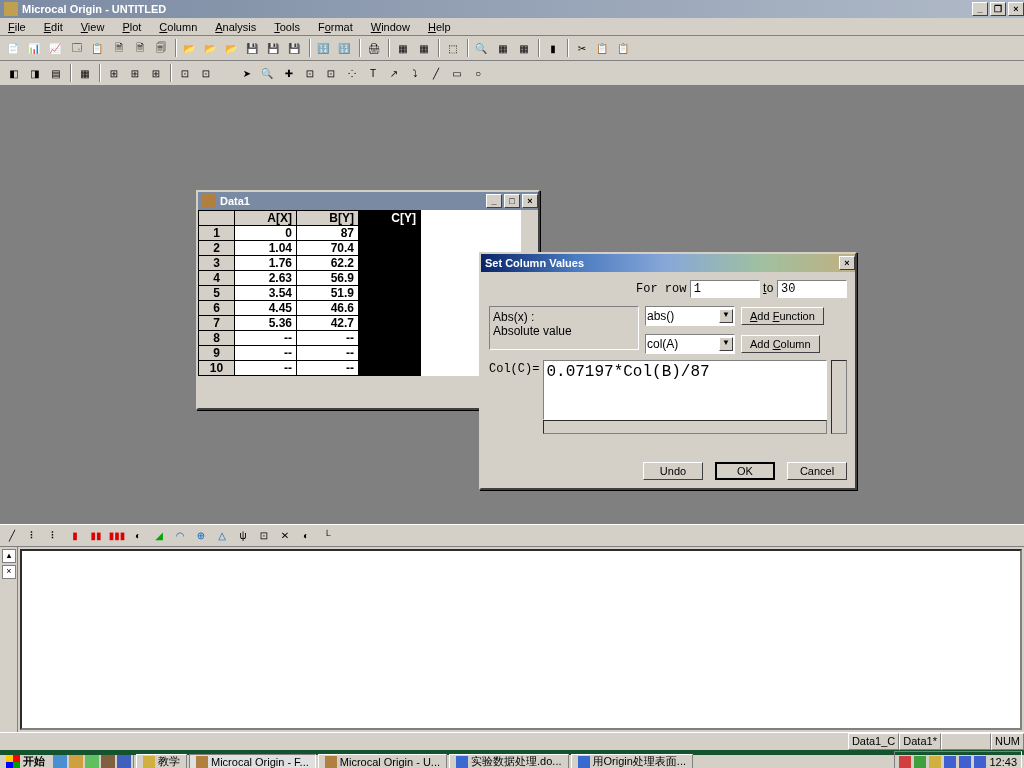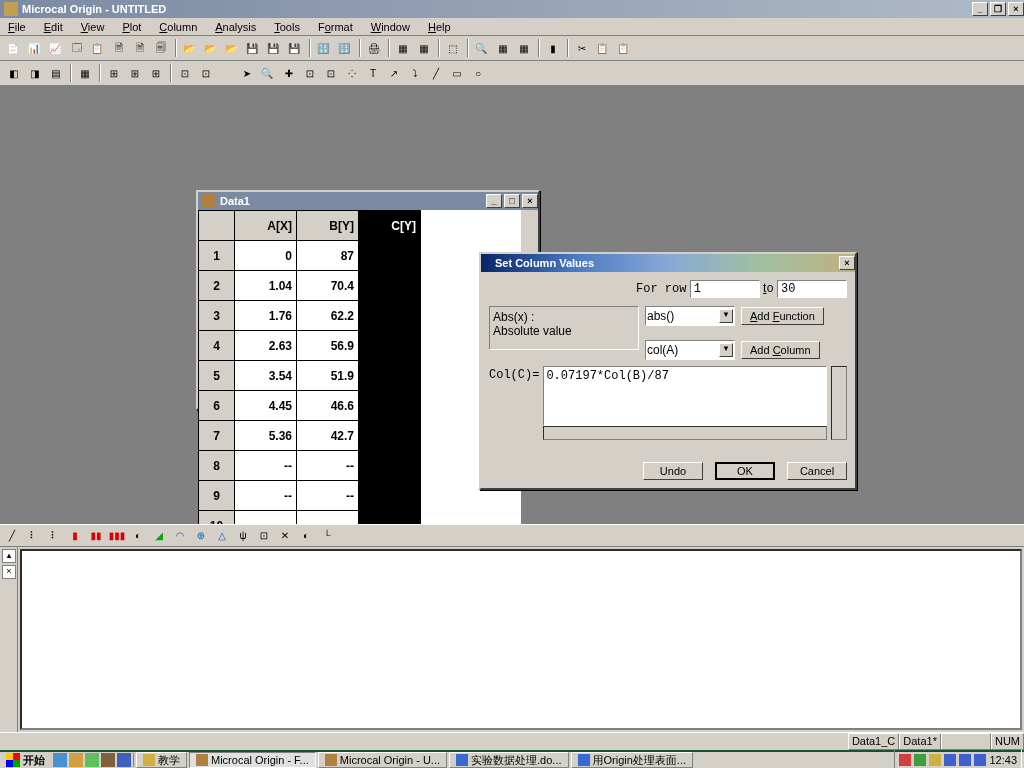--- a/index.html
+++ b/index.html
@@ -23,57 +23,57 @@
 
 
 .mdi { position: absolute; left: 0; right: 0; top: 106px; bottom: 240px; background: #808080; }
 
 
 .datawin { position: absolute; left: 196px; top: 190px; width: 344px; height: 220px; background: #d4d0c8; border: 2px solid #404040; border-top-color: #d4d0c8; border-left-color: #d4d0c8; box-shadow: 1px 1px 0 #000; }
 .datawin .dwtitle { height: 18px; background: #7b8aa3; color: #fff; font-weight: bold; padding-left: 4px; display: flex; align-items: center; }
 .datawin .dwtitle .ico { width: 14px; height: 14px; background: #b08040; margin-right: 4px; }
 .datawin .dwtitle .spacer { flex: 1; }
 table.data { border-collapse: collapse; background: #fff; font-family: "Arial", sans-serif; font-size: 12px; font-weight: bold; }
-table.data th, table.data td { border: 1px solid #000; height: 30px; text-align: right; padding: 0 4px; }
+table.data th, table.data td { border: 1px solid #000; height: 15px; text-align: right; padding: 0 4px; }
 table.data th { background: #d4d0c8; font-weight: bold; }
 table.data .rowhdr { background: #d4d0c8; text-align: center; width: 36px; }
 table.data .sel { background: #000; color: #fff; }
 .col-a { width: 62px; } .col-b { width: 62px; } .col-c { width: 62px; }
 
 
 .dialog { position: absolute; left: 479px; top: 252px; width: 378px; height: 238px; background: #d4d0c8; border: 2px solid #d4d0c8; border-right-color: #404040; border-bottom-color: #404040; box-shadow: 1px 1px 0 #000; }
-.dialog .dtitle { height: 18px; background: linear-gradient(to right, #082468, #4a7ac0, #88a8d8, #a0c0a0, #c0b080); color: #fff; font-weight: bold; padding-left: 14px; display: flex; align-items: center; }
+.dialog .dtitle { height: 18px; background: linear-gradient(to right, #082468, #4a7ac0, #88a8d8, #a0c0a0, #c0b080); color: #fff; font-weight: bold; padding-left: 4px; display: flex; align-items: center; }
 .dialog .dtitle .spacer { flex: 1; }
 .dialog .body { padding: 8px; font-family: "Courier New", monospace; font-size: 12px; position: relative; height: calc(100% - 18px); }
 .dlabel { font-family: "Courier New", monospace; }
 .dinput { border: 1px solid #808080; border-right-color: #fff; border-bottom-color: #fff; background: #fff; padding: 1px 3px; font-family: "Courier New", monospace; font-size: 12px; height: 18px; }
 .dselect { border: 1px solid #808080; border-right-color: #fff; border-bottom-color: #fff; background: #fff; padding: 1px; font-family: "Courier New", monospace; font-size: 12px; height: 20px; width: 90px; display: inline-flex; justify-content: space-between; align-items: center; }
 .dselect .arrow { width: 14px; height: 14px; background: #d4d0c8; border: 1px solid #fff; border-right-color: #404040; border-bottom-color: #404040; text-align: center; font-size: 8px; }
 .dbtn { background: #d4d0c8; border: 1px solid #fff; border-right-color: #404040; border-bottom-color: #404040; padding: 2px 8px; font-family: "MS Sans Serif", sans-serif; font-size: 11px; min-width: 60px; }
 .dbtn.small { min-width: 0; padding: 2px 8px; }
 .dbtn u { text-decoration: underline; }
 .sunken { border: 1px solid #808080; border-right-color: #fff; border-bottom-color: #fff; background: #d4d0c8; padding: 3px; }
-.expr { border: 1px solid #808080; border-right-color: #fff; border-bottom-color: #fff; background: #fff; font-family: "Courier New", monospace; font-size: 12px; padding: 2px; overflow: auto; }
+.expr { border: 1px solid #808080; border-right-color: #fff; border-bottom-color: #fff; background: #fff; font-family: "Courier New", monospace; font-size: 16px; padding: 2px; overflow: auto; }
 
 
 .bottombar { position: absolute; left: 0; right: 0; bottom: 222px; height: 22px; background: #d4d0c8; border-top: 1px solid #fff; display: flex; align-items: center; padding: 0 2px; }
 
 
 .lowerpanel { position: absolute; left: 0; right: 0; bottom: 36px; height: 186px; background: #d4d0c8; border-top: 1px solid #808080; display: flex; }
 .lowerpanel .tabstrip { width: 18px; background: #d4d0c8; border-right: 1px solid #808080; }
 .lowerpanel .tabstrip .tab { width: 14px; height: 14px; border: 1px solid #808080; background: #fff; margin: 2px; font-size: 9px; text-align: center; }
 .lowerpanel .white { flex: 1; background: #fff; border: 2px inset #808080; margin: 2px; }
 
 
 .statusbar { position: absolute; left: 0; right: 0; bottom: 18px; height: 18px; background: #d4d0c8; border-top: 1px solid #fff; display: flex; font-size: 11px; }
 .statusbar .cell { border: 1px solid #808080; border-top-color: #fff; border-left-color: #fff; padding: 1px 3px; }
 .statusbar .fill { flex: 1; }
 
 
-.taskbar { position: absolute; left: 0; right: 0; bottom: 0; height: 18px; background: #d4d0c8; border-top: 2px solid #14532d; display: flex; align-items: center; font-size: 11px; gap: 2px; padding: 0 2px; }
+.taskbar { position: absolute; left: 0; right: 0; bottom: 0; height: 18px; background: #d4d0c8; border-top: 5px solid #14532d; display: flex; align-items: center; font-size: 11px; gap: 2px; padding: 0 2px; }
 .taskbar .start { display: flex; align-items: center; font-weight: bold; padding: 0 4px; }
 .taskbar .start .logo { width: 14px; height: 14px; margin-right: 3px; background: conic-gradient(#ff0000 0 90deg, #00a000 90deg 180deg, #0000ff 180deg 270deg, #ffcc00 270deg 360deg); }
 .taskbar .tbtn { border: 1px solid #fff; border-right-color: #808080; border-bottom-color: #808080; padding: 1px 6px; display: flex; align-items: center; gap: 3px; max-width: 130px; overflow: hidden; white-space: nowrap; height: 16px; }
 .taskbar .tbtn.pressed { border: 1px solid #808080; border-right-color: #fff; border-bottom-color: #fff; background: #e0e0e0; }
 .taskbar .tico { width: 12px; height: 12px; background: #4a7ac0; }
 .taskbar .tray { margin-left: auto; border: 1px solid #808080; border-right-color: #fff; border-bottom-color: #fff; padding: 4px 4px; display: flex; align-items: flex-end; gap: 3px; }
 .taskbar .tray .ti { width: 12px; height: 12px; }
 .taskbar .qlaunch { display: flex; gap: 2px; padding: 0 2px; border-right: 1px solid #808080; }
 .taskbar .qlaunch .qi { width: 14px; height: 14px; }
 </style>
@@ -273,21 +273,21 @@
   <div class="body">
     <div style="text-align:right; margin-bottom:8px;">
       <span class="dlabel">For row</span>
       <input class="dinput" style="width: 70px;" value="1">
       <span class="dlabel"><u>t</u>o</span>
       <input class="dinput" style="width: 70px;" value="30">
     </div>
     <div style="display:flex; gap:6px; margin-bottom:6px;">
       <div class="sunken" style="width:150px; height:44px; white-space:pre">Abs(x) :
 Absolute value</div>
-      <div style="display:flex; flex-direction:column; gap:14px;">
+      <div style="display:flex; flex-direction:column; gap:8px;">
         <div style="display:flex; gap:6px; align-items:center;">
           <div class="dselect">
               <span>abs()</span>
               <span class="arrow">▼</span>
             </div>
           <button class="dbtn small"><u>A</u>dd <u>F</u>unction</button>
         </div>
         <div style="display:flex; gap:6px; align-items:center;">
           <div class="dselect">
               <span>col(A)</span>

